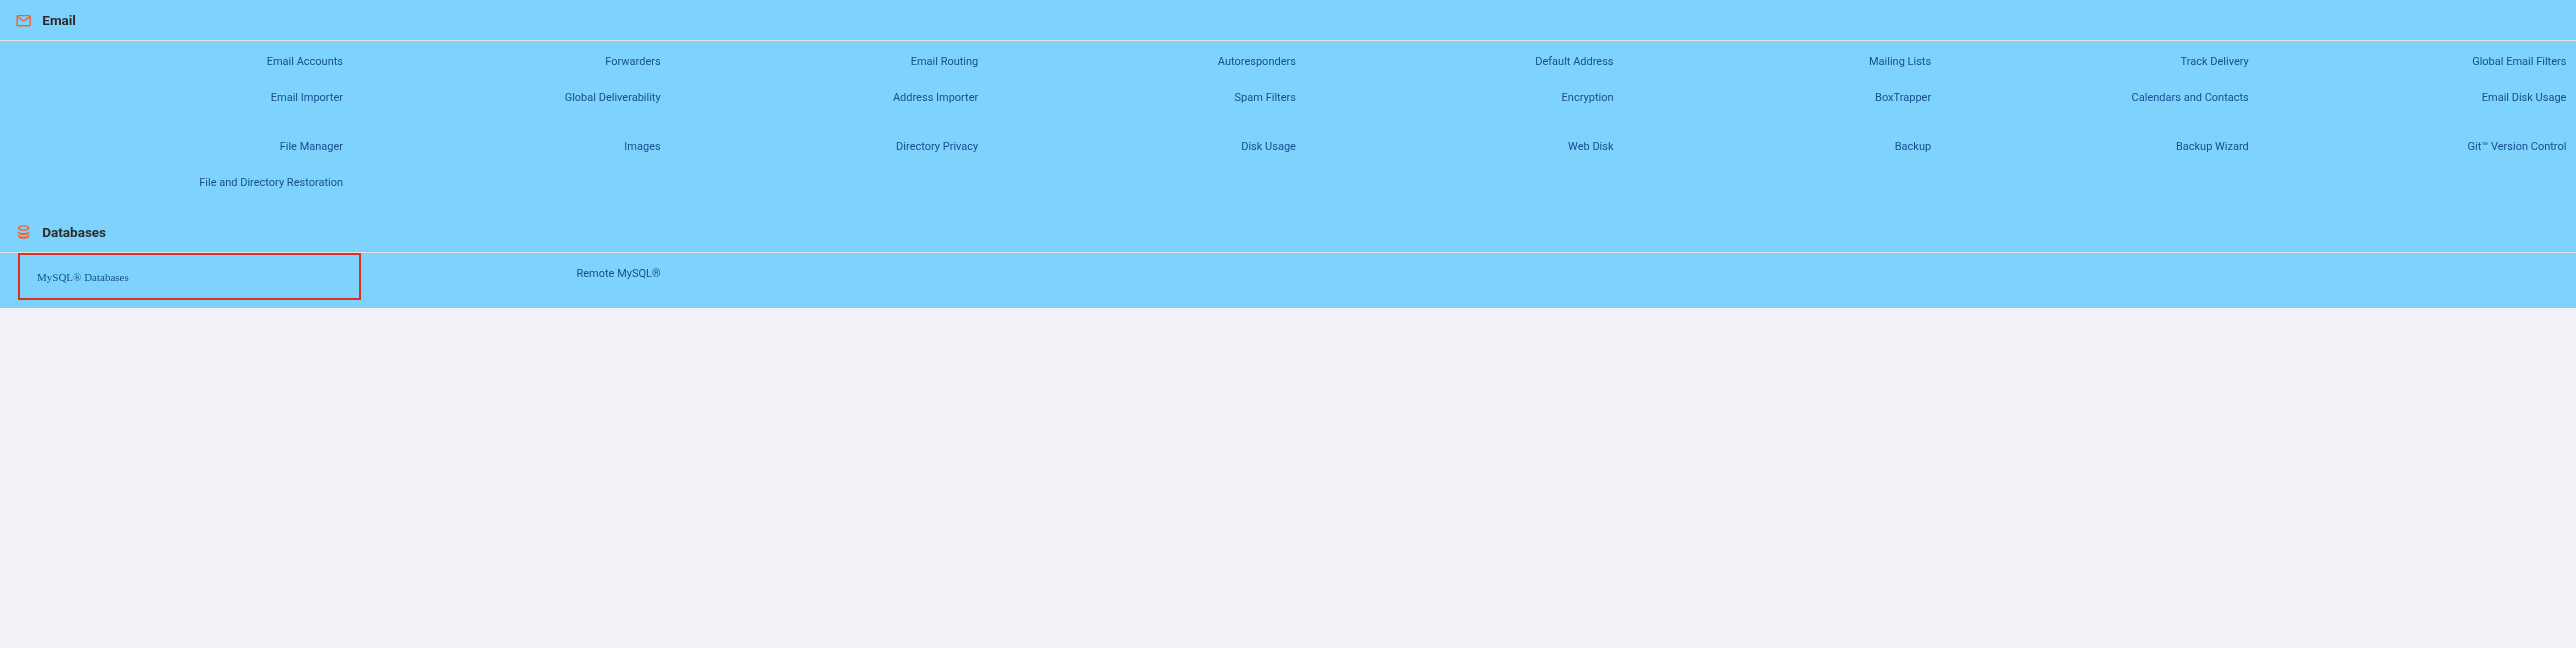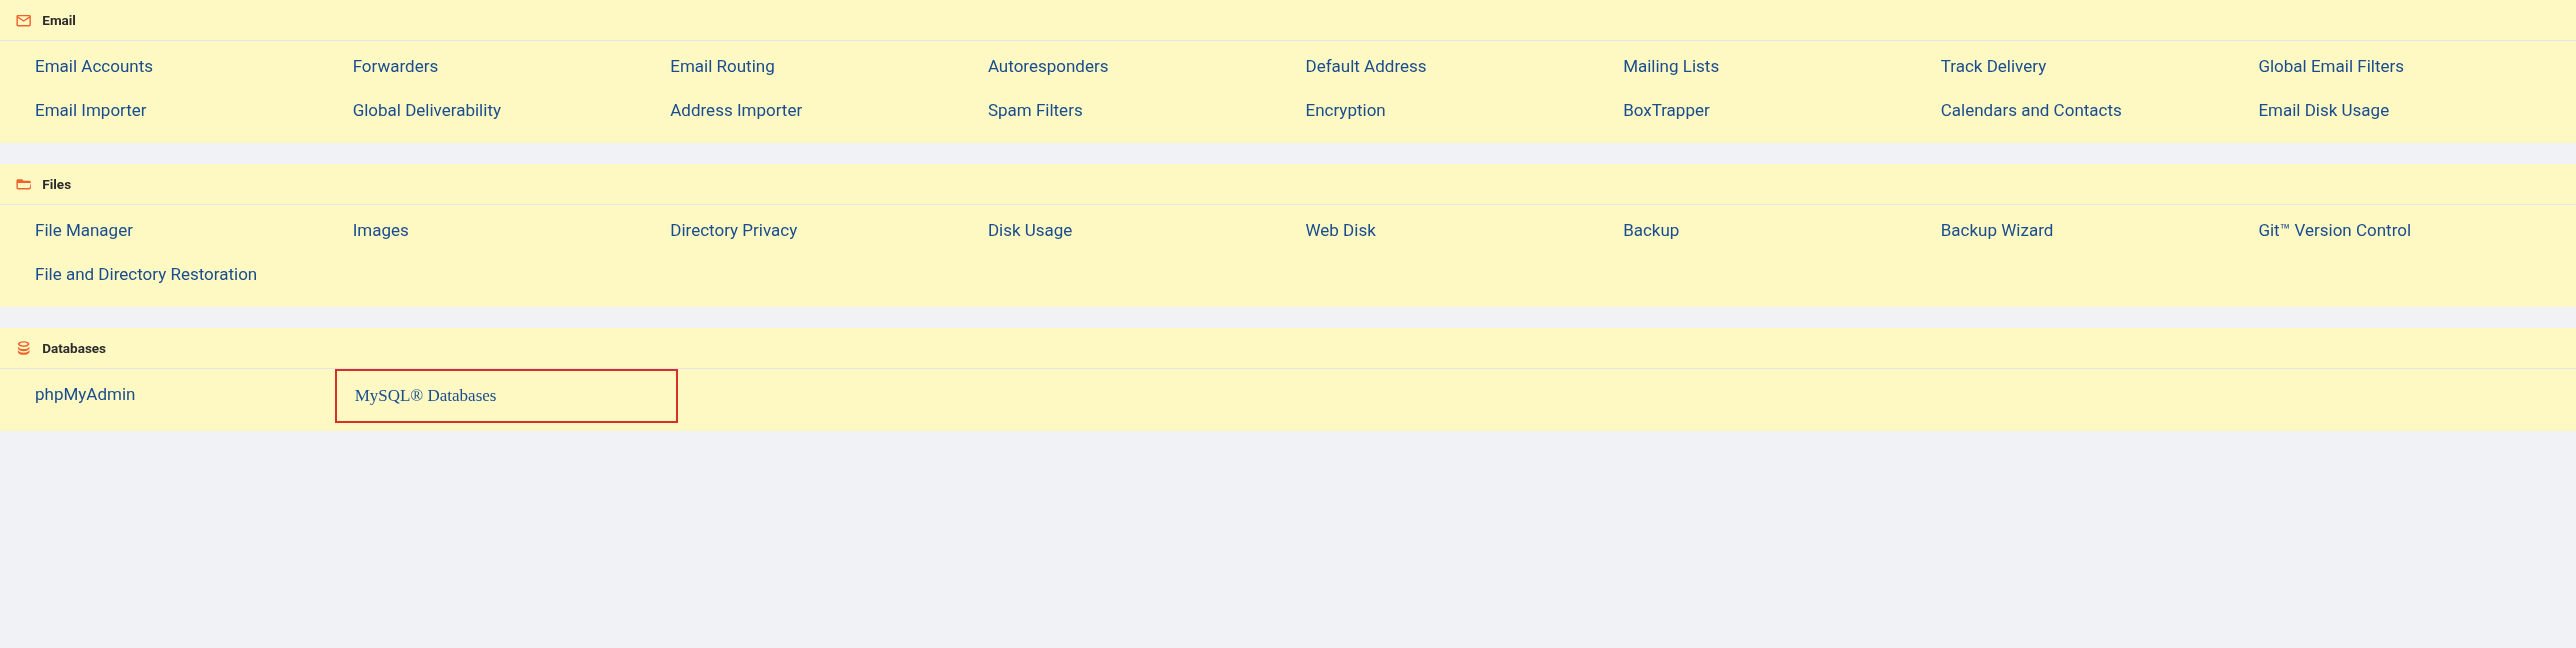--- a/index.html
+++ b/index.html
@@ -3,22 +3,22 @@
   <meta charset="utf-8">
   <style>
     * { box-sizing: border-box; margin: 0; padding: 0; }
     body {
       font-family: -apple-system, BlinkMacSystemFont, "Segoe UI", Roboto, "Helvetica Neue", Arial, sans-serif;
       background: #f0f2f5;
       color: #333;
       font-size: 13.5px;
     }
     .panel {
-      background: #fef9c3;
-      margin-bottom: 21px;
+      background: #7dd3fc;
+      margin-bottom: 0;
     }
     .panel-header {
       display: flex;
       align-items: center;
       padding: 11.6px 15.4px;
       border-bottom: 1px solid #e5e5e5;
     }
     .panel-header .icon {
       width: 17.3px;
       height: 17.3px;
@@ -35,23 +35,24 @@
       padding: 13.5px 9.6px 21px 35px;
     }
     .items-grid {
       display: grid;
       grid-template-columns: repeat(8, 1fr);
       column-gap: 9.6px;
       row-gap: 21px;
     }
     .item {
       color: #1a4d8f;
-      font-size: 17px;
+      font-size: 11px;
       cursor: pointer;
       line-height: 1.35;
+      text-align: right;
     }
     .highlight {
       border: 2.9px solid #d93025;
       padding: 13.5px 17.3px;
       margin: -13.5px -17.3px;
       display: inline-block;
       width: calc(100% + 35px);
       font-family: Liberation Serif, serif;
     }
     svg { display: block; }
@@ -84,28 +85,20 @@
       <div class="item">Spam Filters</div>
       <div class="item">Encryption</div>
       <div class="item">BoxTrapper</div>
       <div class="item">Calendars and Contacts</div>
       <div class="item">Email Disk Usage</div>
     </div>
   </div>
 </div>
 
 <div class="panel">
-  <div class="panel-header">
-    <span class="icon">
-      <svg viewBox="0 0 24 24" fill="currentColor">
-          <path d="M20 8h-8l-2-2H4c-1.1 0-2 .9-2 2v10c0 1.1.9 2 2 2h16c1.1 0 2-.9 2-2V10c0-1.1-.9-2-2-2zm0 10H4v-7h18l-2 7z"></path>
-        </svg>
-    </span>
-    <span class="title">Files</span>
-  </div>
   <div class="panel-body">
     <div class="items-grid">
       <div class="item">File Manager</div>
       <div class="item">Images</div>
       <div class="item">Directory Privacy</div>
       <div class="item">Disk Usage</div>
       <div class="item">Web Disk</div>
       <div class="item">Backup</div>
       <div class="item">Backup Wizard</div>
       <div class="item">Git™ Version Control</div>
@@ -118,18 +111,18 @@
   <div class="panel-header">
     <span class="icon">
       <svg viewBox="0 0 24 24" fill="currentColor">
           <path d="M12 3C7.58 3 4 4.79 4 7s3.58 4 8 4 8-1.79 8-4-3.58-4-8-4zm0 6C9 9 6.5 8 6.5 7S9 5 12 5s5.5 1 5.5 2S15 9 12 9zM4 10v3c0 2.21 3.58 4 8 4s8-1.79 8-4v-3c0 2.21-3.58 4-8 4s-8-1.79-8-4zm0 5v3c0 2.21 3.58 4 8 4s8-1.79 8-4v-3c0 2.21-3.58 4-8 4s-8-1.79-8-4z"></path>
         </svg>
     </span>
     <span class="title">Databases</span>
   </div>
   <div class="panel-body">
     <div class="items-grid">
-      <div class="item">phpMyAdmin</div>
       <div><span class="highlight"><span class="item">MySQL® Databases</span></span></div>
+      <div class="item">Remote MySQL®</div>
     </div>
   </div>
 </div>
 
 
 </body></html>

